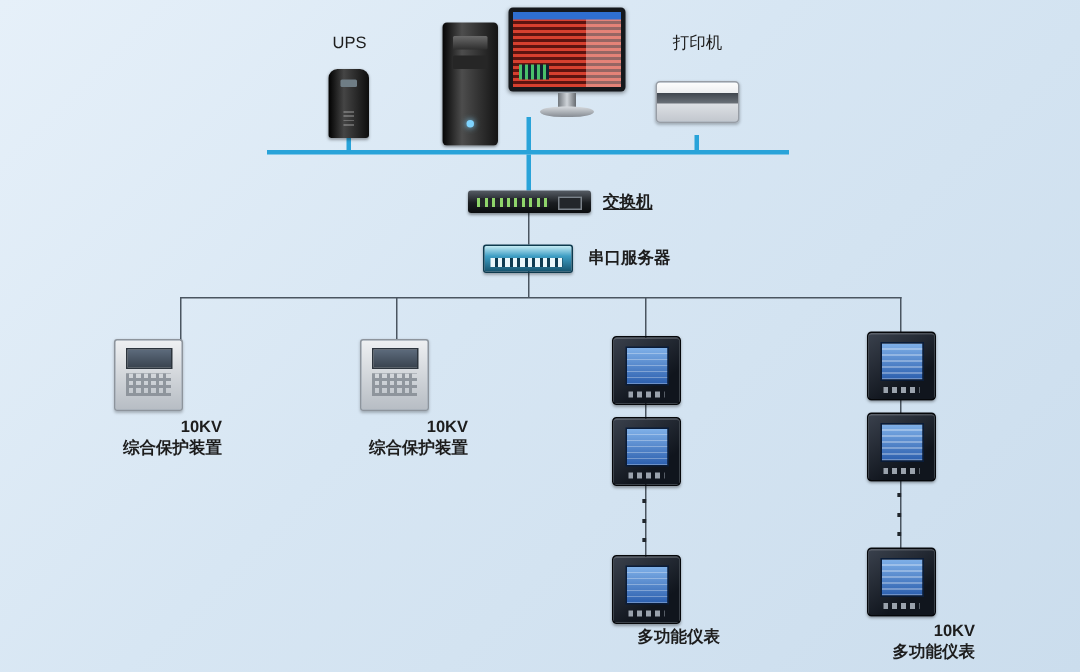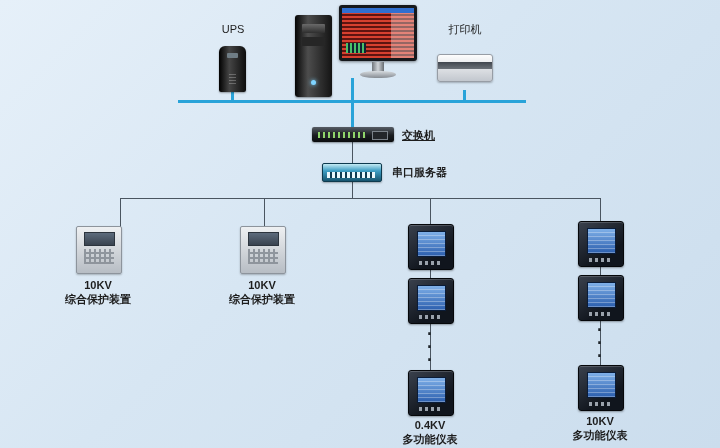--- a/index.html
+++ b/index.html
@@ -1,20 +1,20 @@
 <!DOCTYPE html>
 <html><head>
 <meta charset="utf-8">
 <style>
   html,body{margin:0;padding:0;}
   .stage{position:relative;width:720px;height:448px;overflow:hidden;
     background:linear-gradient(135deg,#e6f0f9 0%,#d7e6f3 45%,#cbdded 100%);
     font-family:"Liberation Sans",sans-serif;}
   .lbl{position:absolute;font-size:11px;color:#1d1d1d;text-align:center;line-height:14px;}
-  .lbl.bold{font-weight:bold;}
+  .lbl.bold{font-weight:bold;text-align:right;}
   .lbl.left{text-align:left;}
   .line{position:absolute;background:#4a5560;}
   .busline{background:#29a3d9;}
   
   .ups{position:absolute;width:27px;height:46px;border-radius:6px 6px 2px 2px;
     background:linear-gradient(90deg,#000 0%,#454545 38%,#0d0d0d 100%);box-shadow:0 1px 2px rgba(0,0,0,.35);}
   .ups::before{content:"";position:absolute;left:8px;top:7px;width:11px;height:5px;background:#6f7d85;border-radius:1px;}
   .ups::after{content:"";position:absolute;left:10px;bottom:8px;width:7px;height:10px;
     background:repeating-linear-gradient(0deg,rgba(255,255,255,.25) 0 1px,transparent 1px 3px);}
   
@@ -124,21 +124,20 @@
     <div>综合保护装置</div>
   </div>
 
   <div class="mtr" style="left:408px;top:224px;"></div>
   <div class="mtr" style="left:408px;top:278px;"></div>
   <div class="dots" style="left:408px;top:328px;width:44px;">·
 ·
 ·</div>
   <div class="mtr" style="left:408px;top:370px;"></div>
   <div class="lbl bold" style="left:380px;top:418px;width:100px;">
-    <div>0.4KV</div>
     <div>多功能仪表</div>
   </div>
 
   <div class="mtr" style="left:578px;top:221px;"></div>
   <div class="mtr" style="left:578px;top:275px;"></div>
   <div class="dots" style="left:578px;top:324px;width:44px;">·
 ·
 ·</div>
   <div class="mtr" style="left:578px;top:365px;"></div>
   <div class="lbl bold" style="left:550px;top:414px;width:100px;">

